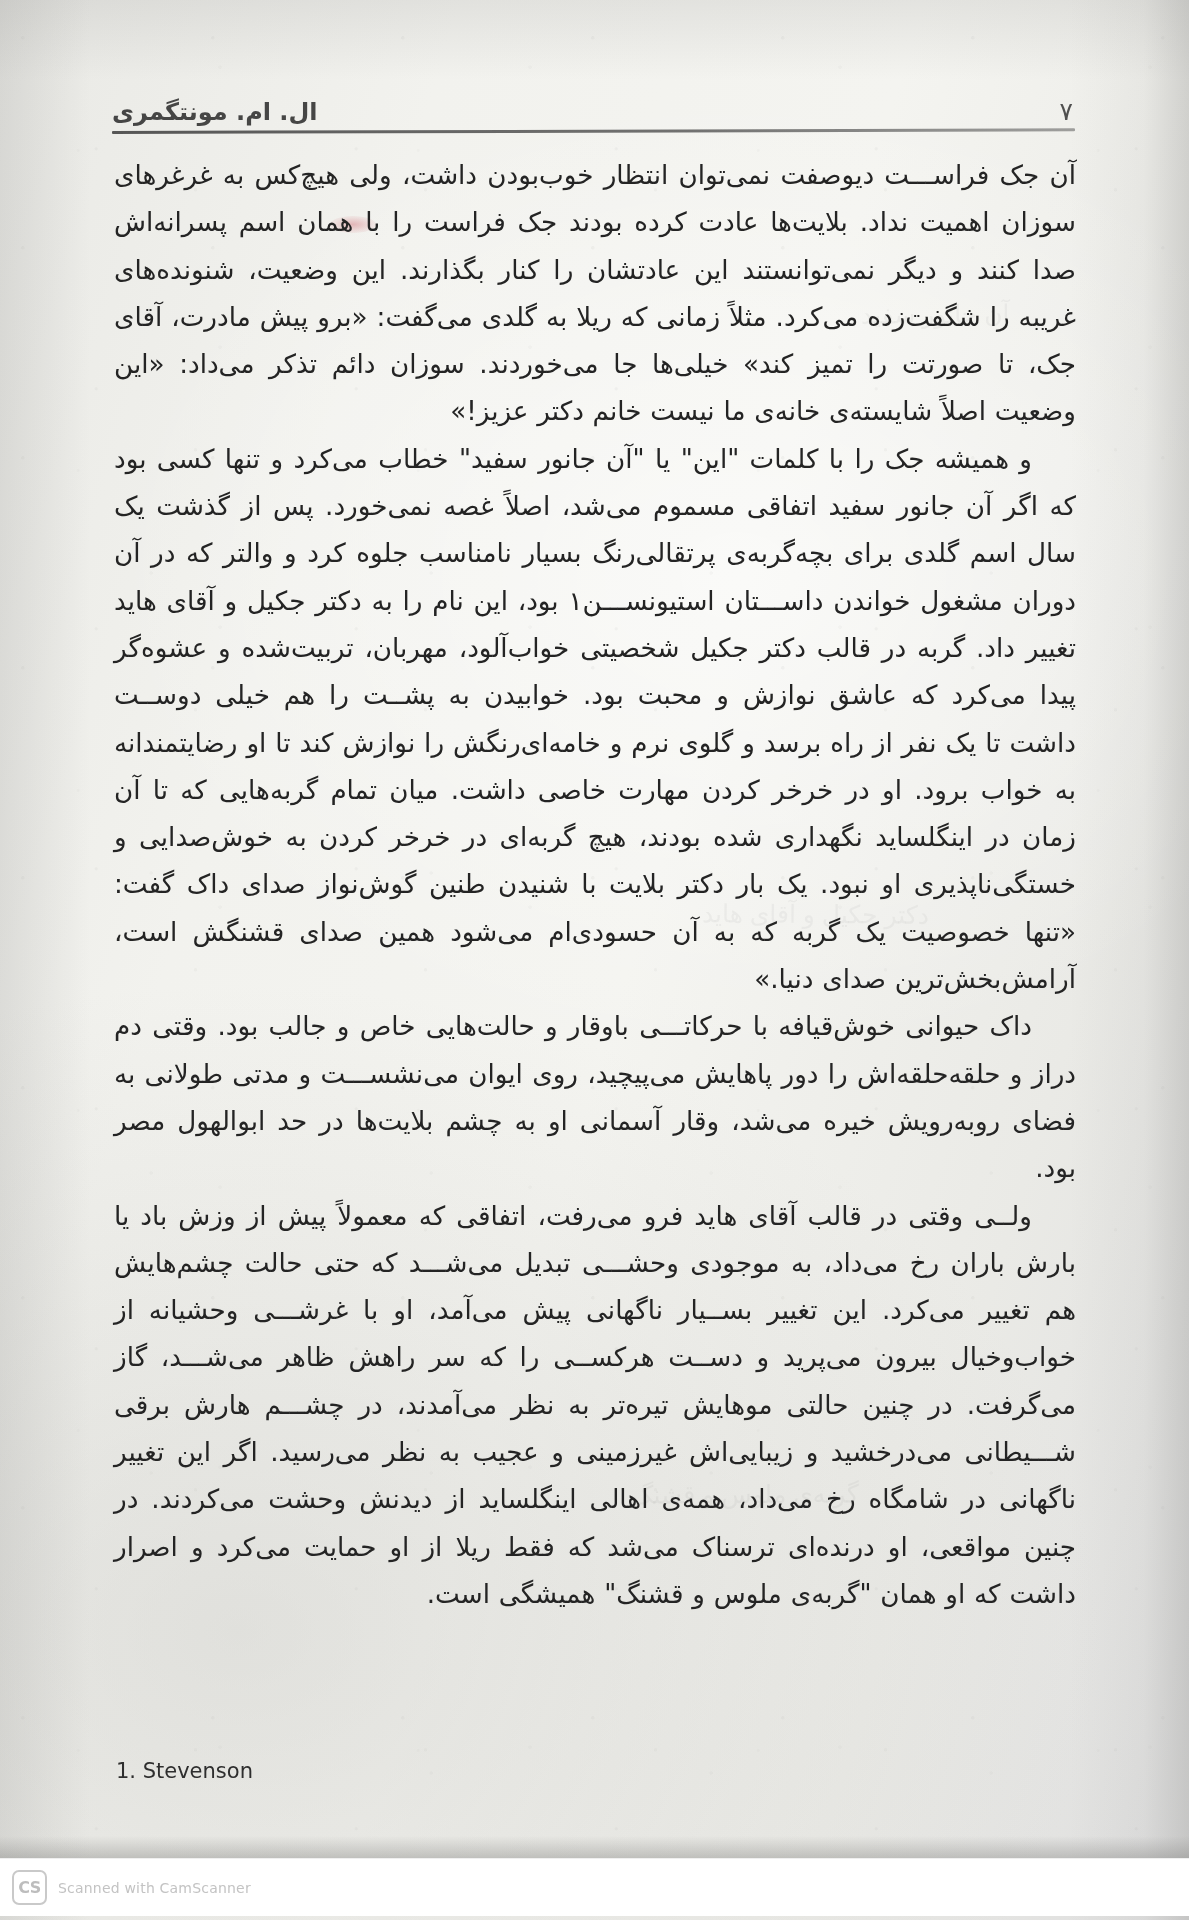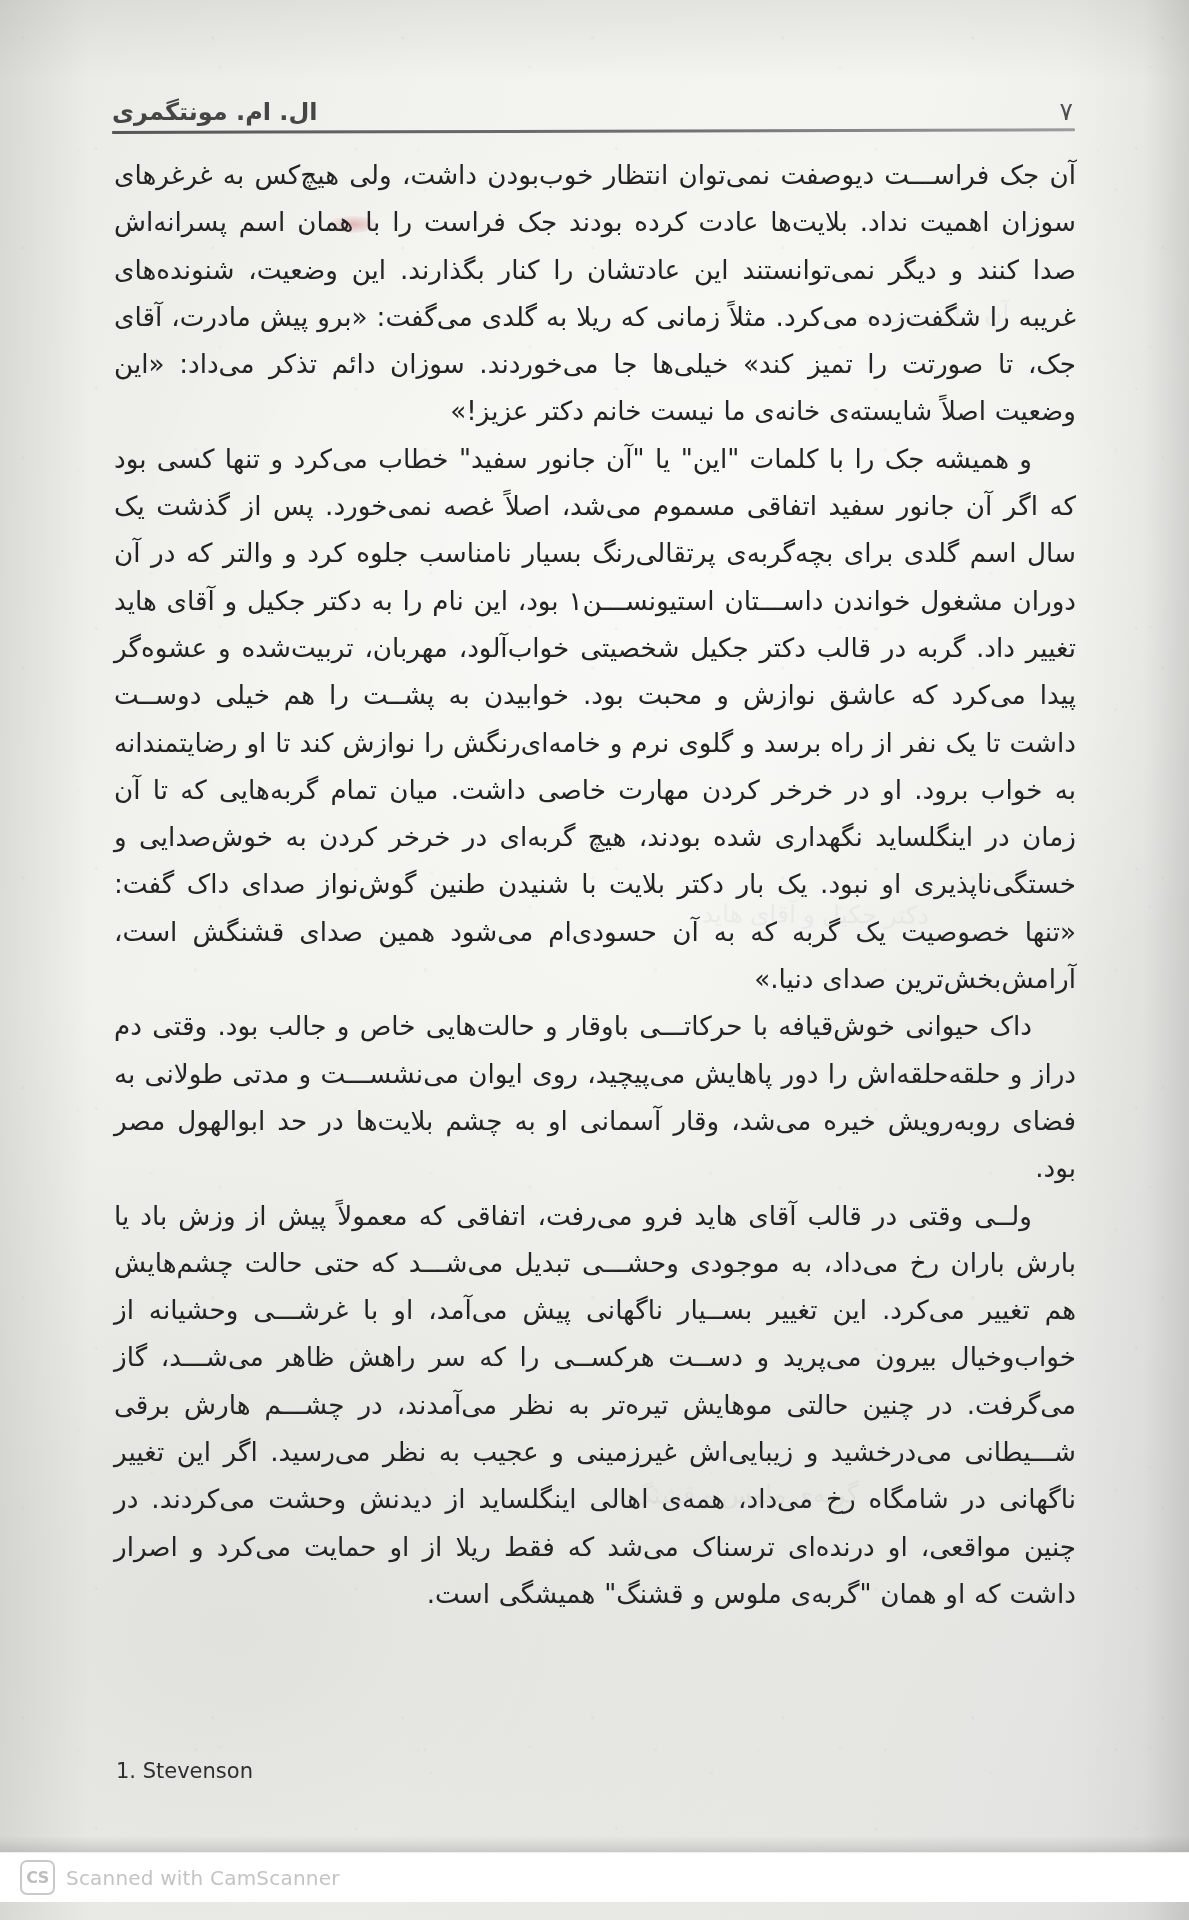--- a/index.html
+++ b/index.html
@@ -147,27 +147,27 @@
     font-size: 21px;
     color: #2e2e2e;
     line-height: 1.3;
   }
 
   
   .cam-bar {
     position: absolute;
     left: 0;
     right: 0;
-    bottom: 18px;
-    height: 50px;
+    bottom: 4px;
+    height: 58px;
     background: #ffffff;
     display: flex;
     align-items: center;
     gap: 11px;
-    padding-left: 20px;
+    padding-left: 12px;
     box-sizing: border-box;
     border-top: 1px solid #efefef;
     direction: ltr;
   }
   .cam-logo {
     width: 31px;
     height: 31px;
     border: 2.5px solid #c9c9c9;
     border-radius: 7px;
     display: flex;
@@ -175,21 +175,21 @@
     justify-content: center;
     font-family: "DejaVu Sans", sans-serif;
     font-size: 16px;
     font-weight: 700;
     color: #bdbdbd;
     letter-spacing: -0.5px;
     flex: none;
   }
   .cam-text {
     font-family: "DejaVu Sans", sans-serif;
-    font-size: 20px;
+    font-size: 14px;
     color: #c3c3c3;
     letter-spacing: 0.2px;
   }
   .cam-shadow {
     position: absolute;
     left: 0;
     right: 0;
     bottom: 58px;
     height: 26px;
     background: linear-gradient(to top, rgba(120,120,118,0.42), rgba(120,120,118,0));

